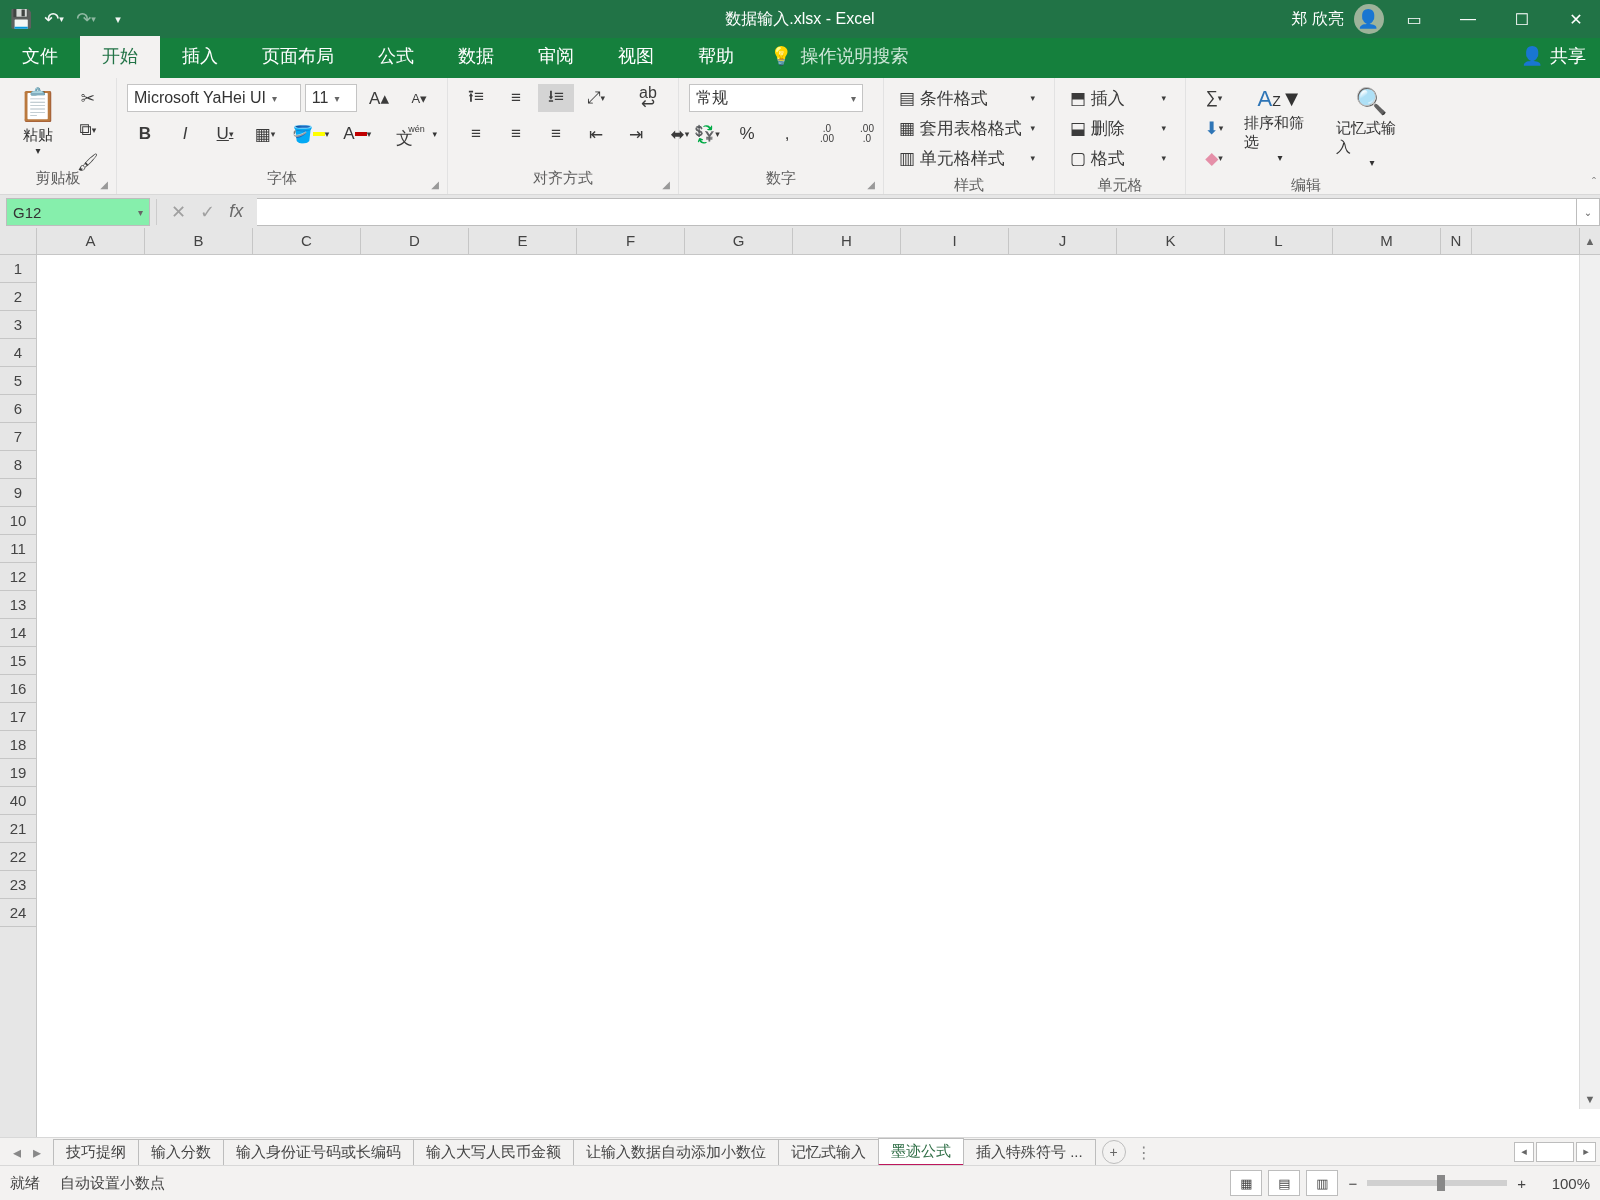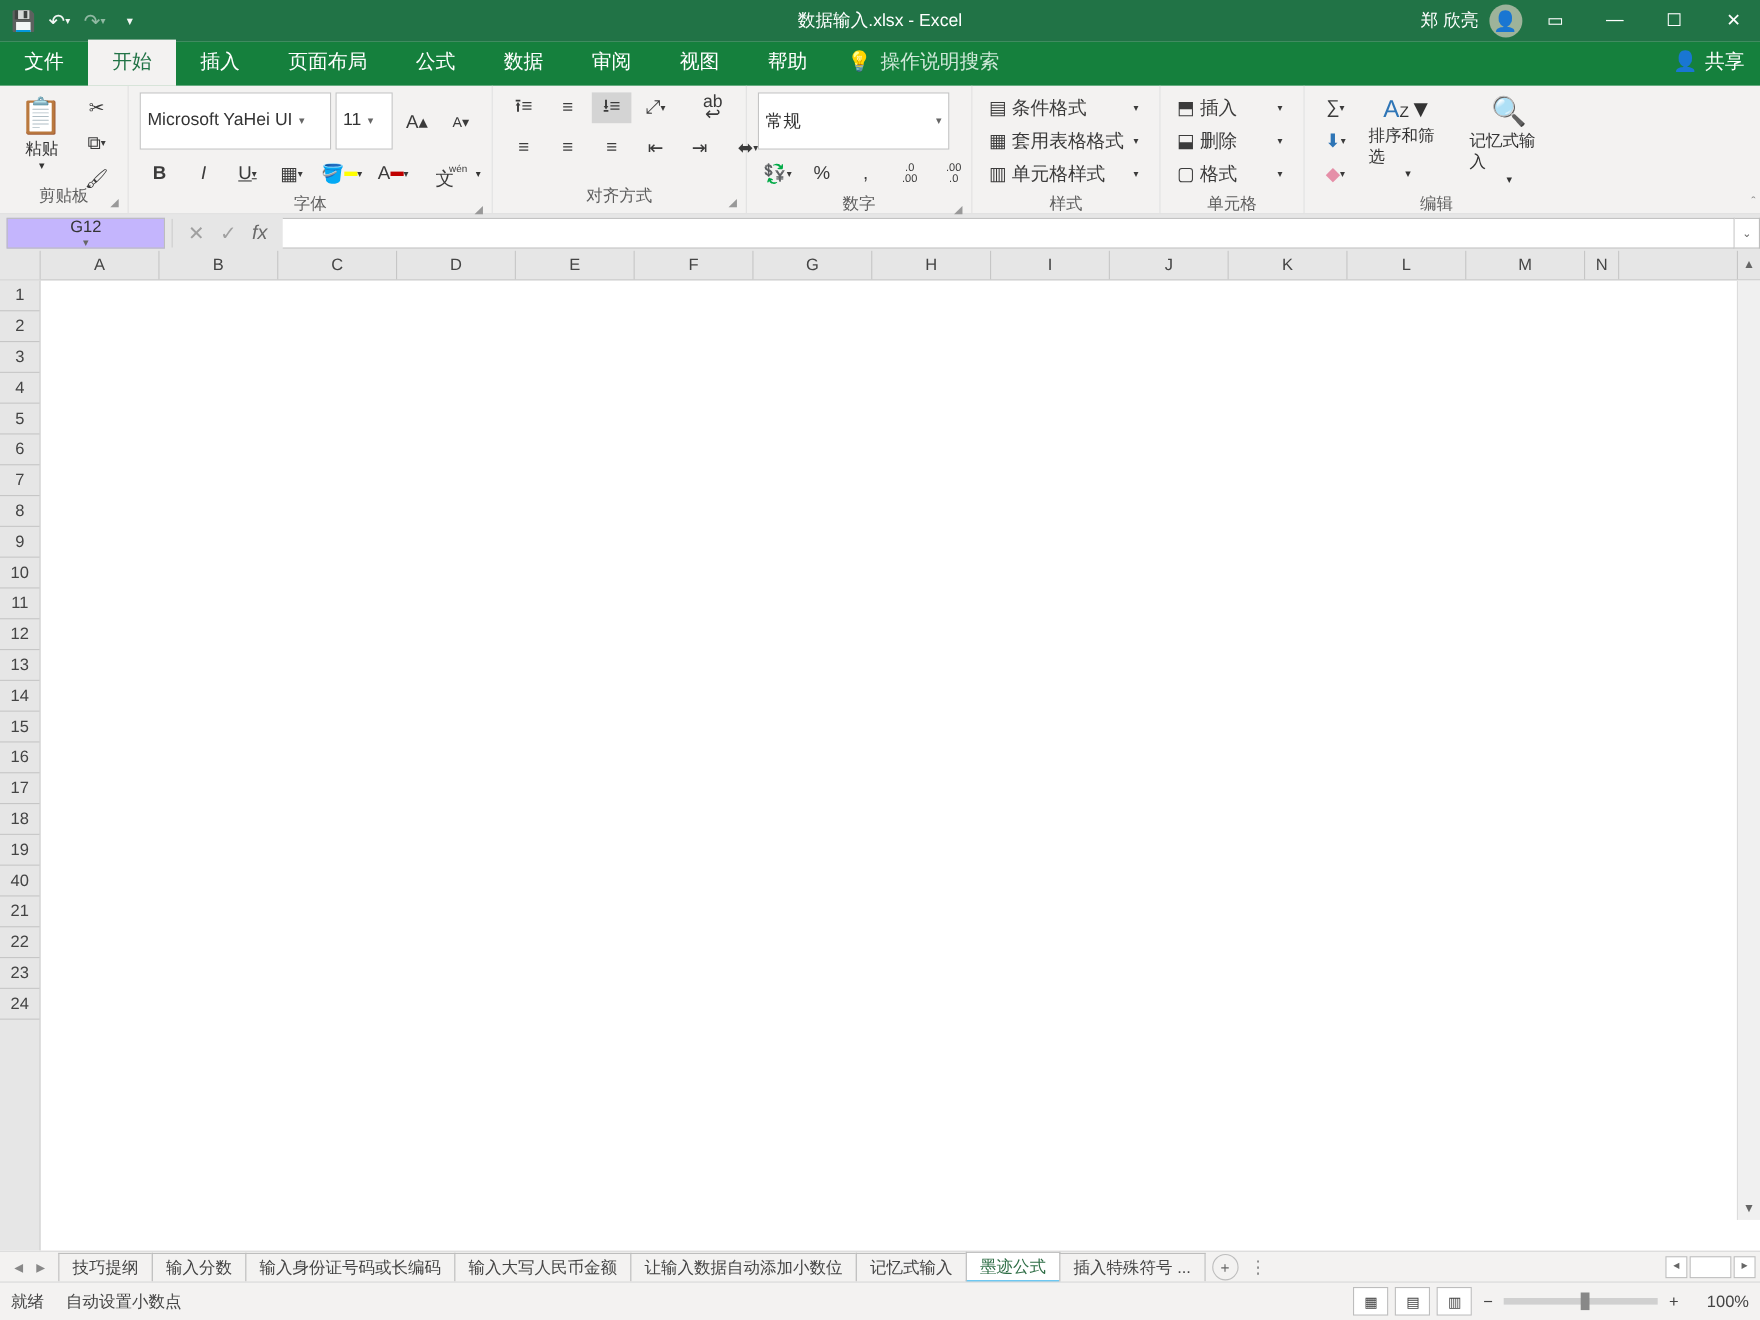--- a/index.html
+++ b/index.html
@@ -21,27 +21,27 @@
 
   .ribbon{height:116px;background:#f3f2f1;border-bottom:1px solid #d8d8d8;display:flex;position:relative;}
   .group{border-right:1px solid #e2e2e2;display:flex;flex-direction:column;justify-content:space-between;padding:6px 10px 0;}
   .group .label{text-align:center;font-size:15px;color:#5f5f5f;padding:4px 0 6px;position:relative;}
   .group .dlg{position:absolute;right:-2px;bottom:4px;font-size:10px;color:#999;cursor:pointer;}
   .row{display:flex;align-items:center;gap:4px;}
   .col{display:flex;flex-direction:column;gap:4px;}
   .btn-s{min-width:26px;height:26px;border:1px solid transparent;display:flex;align-items:center;justify-content:center;font-size:17px;color:#3b3b3b;padding:0 4px;cursor:pointer;}
   .big-btn{display:flex;flex-direction:column;align-items:center;justify-content:center;padding:2px 8px;cursor:pointer;}
   .big-btn .lbl{font-size:15px;margin-top:2px;}
-  .combo{height:26px;border:1px solid #c4c4c4;background:#fff;display:flex;align-items:center;padding:12px 6px;font-size:16px;text-align:center;}
+  .combo{height:26px;border:1px solid #c4c4c4;background:#fff;display:flex;align-items:center;padding:0 6px;font-size:16px;text-align:center;}
   .combo .arr{margin-left:6px;font-size:10px;color:#666;}
   .icon{font-family:"Segoe UI Symbol",sans-serif;}
   .collapse-ribbon{position:absolute;right:4px;bottom:4px;font-size:12px;color:#888;cursor:pointer;}
 
   .namebar{height:34px;background:#e6e6e6;border-bottom:1px solid #d0d0d0;display:flex;align-items:center;}
-  .namebox{width:130px;height:26px;margin-left:6px;border:1px solid #bdbdbd;background:#c4b5fd;display:flex;align-items:center;justify-content:center;padding:0 6px;font-size:15px;flex-direction:column;}
+  .namebox{width:130px;height:26px;margin-left:6px;border:1px solid #bdbdbd;background:#86efac;display:flex;align-items:center;justify-content:space-between;padding:0 6px;font-size:15px;}
   .fx-btns{display:flex;gap:14px;margin:0 14px;color:#a0a0a0;font-size:18px;}
   .fx-sym{font-style:italic;color:#6a6a6a;}
   .formula-input{flex:1;height:26px;border:1px solid #bdbdbd;border-left:0;background:#fff;}
   .fx-expand{width:22px;height:26px;border:1px solid #bdbdbd;border-left:0;background:#fff;display:flex;align-items:center;justify-content:center;font-size:10px;color:#666;}
 
   .sheet{position:absolute;top:228px;left:0;right:0;bottom:34px;display:flex;flex-direction:column;}
   .col-headers{height:26px;display:flex;background:#e6e6e6;border-bottom:1px solid #c6c6c6;}
   .corner{width:36px;border-right:1px solid #c6c6c6;background:#e6e6e6;}
   .ch{border-right:1px solid #c6c6c6;text-align:center;font-size:15px;color:#444;line-height:26px;}
   .grid-body{flex:1;display:flex;overflow:hidden;position:relative;}
@@ -49,21 +49,21 @@
   .rh{height:27px;border-bottom:1px solid #c6c6c6;text-align:center;font-size:15px;color:#444;line-height:27px;}
   .cells{flex:1;position:relative;background:#fff;}
   .vscroll{position:absolute;right:0;top:0;bottom:28px;width:20px;background:#f0f0f0;border-left:1px solid #dcdcdc;}
   .vscroll .arrow{height:20px;text-align:center;font-size:11px;color:#666;line-height:20px;}
 
   .sheet-tabs{height:28px;background:#f3f2f1;border-top:1px solid #d8d8d8;display:flex;align-items:center;position:relative;}
   .st-nav{display:flex;gap:2px;padding:0 8px;color:#888;}
   .st-nav span{width:18px;text-align:center;}
   .stab{padding:3px 12px;border:1px solid #bdbdbd;border-bottom:0;background:#fff;margin-left:-1px;font-size:15px;color:#2f6e46;white-space:nowrap;}
   .stab.inactive{background:#f3f2f1;color:#444;}
-  .stab.active{border-bottom:2px solid #0ea5e9;}
+  .stab.active{border-bottom:2px solid #be185d;}
   .stab-add{width:22px;height:22px;border:1px solid #bdbdbd;border-radius:50%;margin-left:6px;display:flex;align-items:center;justify-content:center;font-size:14px;color:#666;}
   .hscroll{margin-left:auto;display:flex;align-items:center;gap:2px;padding-right:4px;}
   .hscroll .arrow{width:18px;height:18px;border:1px solid #bdbdbd;text-align:center;font-size:11px;line-height:16px;color:#666;background:#fff;}
   .hscroll .track{width:36px;height:18px;border:1px solid #bdbdbd;background:#fff;}
 
   .statusbar{position:absolute;bottom:0;left:0;right:0;height:34px;background:#f3f2f1;border-top:1px solid #d8d8d8;display:flex;align-items:center;font-size:15px;color:#444;padding:0 10px;}
   .status-right{margin-left:auto;display:flex;align-items:center;gap:6px;}
   .view-btn{width:30px;height:24px;border:1px solid #bdbdbd;display:flex;align-items:center;justify-content:center;font-size:13px;background:#fff;}
   .zoom-track{width:140px;height:6px;background:#d0d0d0;position:relative;}
   .zoom-thumb{position:absolute;left:50%;top:-5px;width:8px;height:16px;background:#888;}

